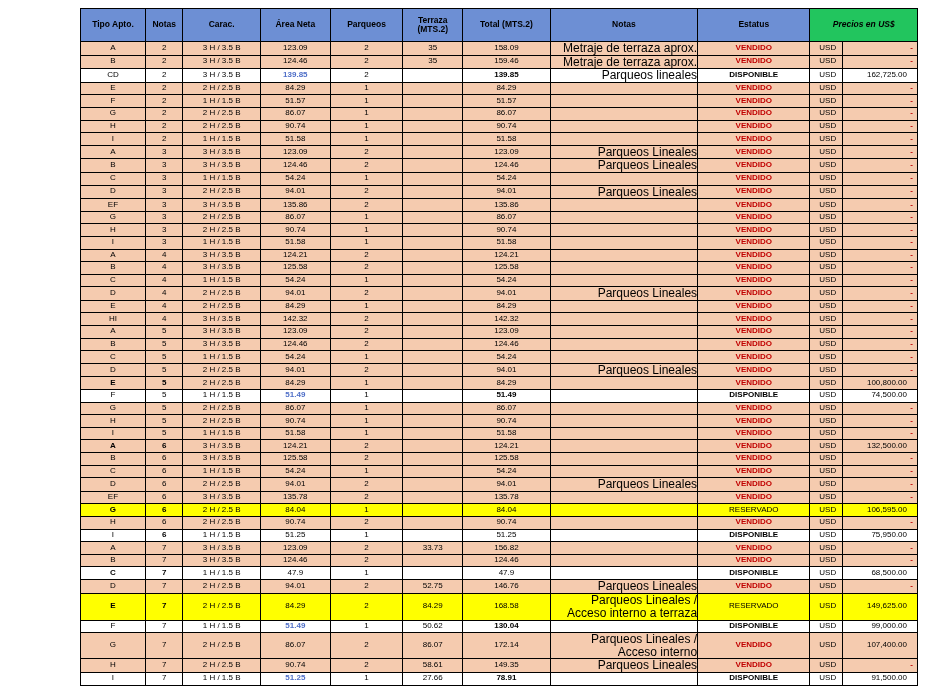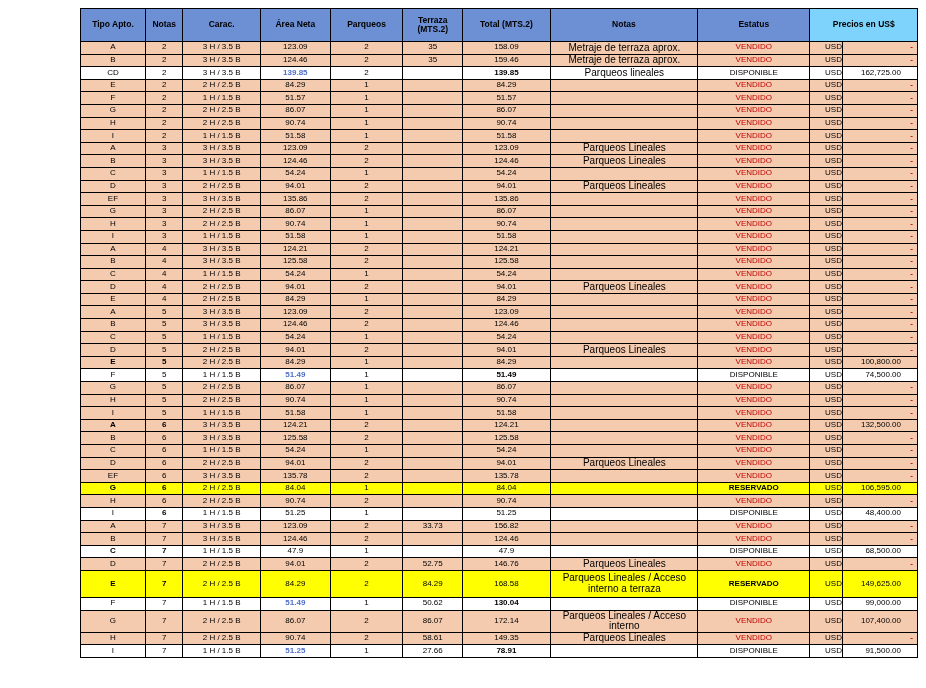--- a/index.html
+++ b/index.html
@@ -34,21 +34,22 @@
   thead th {
     background: #6d8fd4;
     color: #000000;
     font-weight: bold;
     font-size: 8.5px;
     height: 30px;
     padding: 1px 2px;
     white-space: normal;
   }
   thead th.hdr-precios {
-    background: #7dd3fc;
+    background: #22c55e;
+    font-style: italic;
   }
   tbody td {
     height: 11.6px;
   }
   
   col.c0 { width: 52px; }
   col.c1 { width: 30px; }
   col.c2 { width: 62px; }
   col.c3 { width: 56px; }
   col.c4 { width: 58px; }
@@ -57,29 +58,29 @@
   col.c7 { width: 118px; }
   col.c8 { width: 90px; }
   col.c9 { width: 26px; }
   col.c10 { width: 60px; }
 
   
   .f-peach  { background: #f5cbaf; }
   .f-white  { background: #ffffff; }
   .f-yellow { background: #ffff00; }
 
-  .t-vendido   { color: #c00000; font-weight: normal; }
-  .t-disp      { color: #000000; font-weight: normal; }
-  .t-res       { color: #000000; font-weight: bold; }
+  .t-vendido   { color: #c00000; font-weight: bold; }
+  .t-disp      { color: #000000; font-weight: bold; }
+  .t-res       { color: #000000; font-weight: normal; }
   .t-blue      { color: #4f6fc8; font-weight: bold; }
   .t-bold      { font-weight: bold; }
-  .t-left      { text-align: right; padding-left: 3px; white-space: normal; }
-  .t-right     { text-align: right; padding-right: 16px; }
+  .t-left      { text-align: center; padding-left: 3px; white-space: normal; }
+  .t-right     { text-align: right; padding-right: 10px; }
   .t-dash      { color: #c00000; font-weight: bold; text-align: right; padding-right: 4px; }
-  .notes-cell  { font-size: 10px; text-align: center; padding-left: 1px; white-space: normal; line-height: 1.05; }
+  .notes-cell  { font-size: 12px; text-align: right; padding-left: 1px; white-space: normal; line-height: 1.05; }
   .tall { height: 26px; }
 </style>
 </head>
 <body>
 
 <div id="sheet">
   <table>
     <colgroup>
       <col class="c0">
         <col class="c1">
@@ -375,20 +376,33 @@
           <td class="f-peach">84.29</td>
           <td class="f-peach">1</td>
           <td class="f-peach"></td>
           <td class="f-peach">84.29</td>
           <td class="f-peach notes-cell"></td>
           <td class="f-peach t-vendido">VENDIDO</td>
           <td class="f-peach t-left">USD</td>
           <td class="f-peach t-dash">-</td>
         </tr>
         <tr>
+          <td class="f-peach">HI</td>
+          <td class="f-peach">4</td>
+          <td class="f-peach">3 H / 3.5 B</td>
+          <td class="f-peach">142.32</td>
+          <td class="f-peach">2</td>
+          <td class="f-peach"></td>
+          <td class="f-peach">142.32</td>
+          <td class="f-peach notes-cell"></td>
+          <td class="f-peach t-vendido">VENDIDO</td>
+          <td class="f-peach t-left">USD</td>
+          <td class="f-peach t-dash">-</td>
+        </tr>
+        <tr>
           <td class="f-peach">A</td>
           <td class="f-peach">5</td>
           <td class="f-peach">3 H / 3.5 B</td>
           <td class="f-peach">123.09</td>
           <td class="f-peach">2</td>
           <td class="f-peach"></td>
           <td class="f-peach">123.09</td>
           <td class="f-peach notes-cell"></td>
           <td class="f-peach t-vendido">VENDIDO</td>
           <td class="f-peach t-left">USD</td>
@@ -593,21 +607,21 @@
           <td class="f-white">I</td>
           <td class="f-white t-bold">6</td>
           <td class="f-white">1 H / 1.5 B</td>
           <td class="f-white">51.25</td>
           <td class="f-white">1</td>
           <td class="f-white"></td>
           <td class="f-white">51.25</td>
           <td class="f-white notes-cell"></td>
           <td class="f-white t-disp">DISPONIBLE</td>
           <td class="f-white t-left">USD</td>
-          <td class="f-white t-right">48,400.00</td>
+          <td class="f-white t-right">75,950.00</td>
         </tr>
         <tr>
           <td class="f-peach">A</td>
           <td class="f-peach">7</td>
           <td class="f-peach">3 H / 3.5 B</td>
           <td class="f-peach">123.09</td>
           <td class="f-peach">2</td>
           <td class="f-peach">33.73</td>
           <td class="f-peach">156.82</td>
           <td class="f-peach notes-cell"></td>

